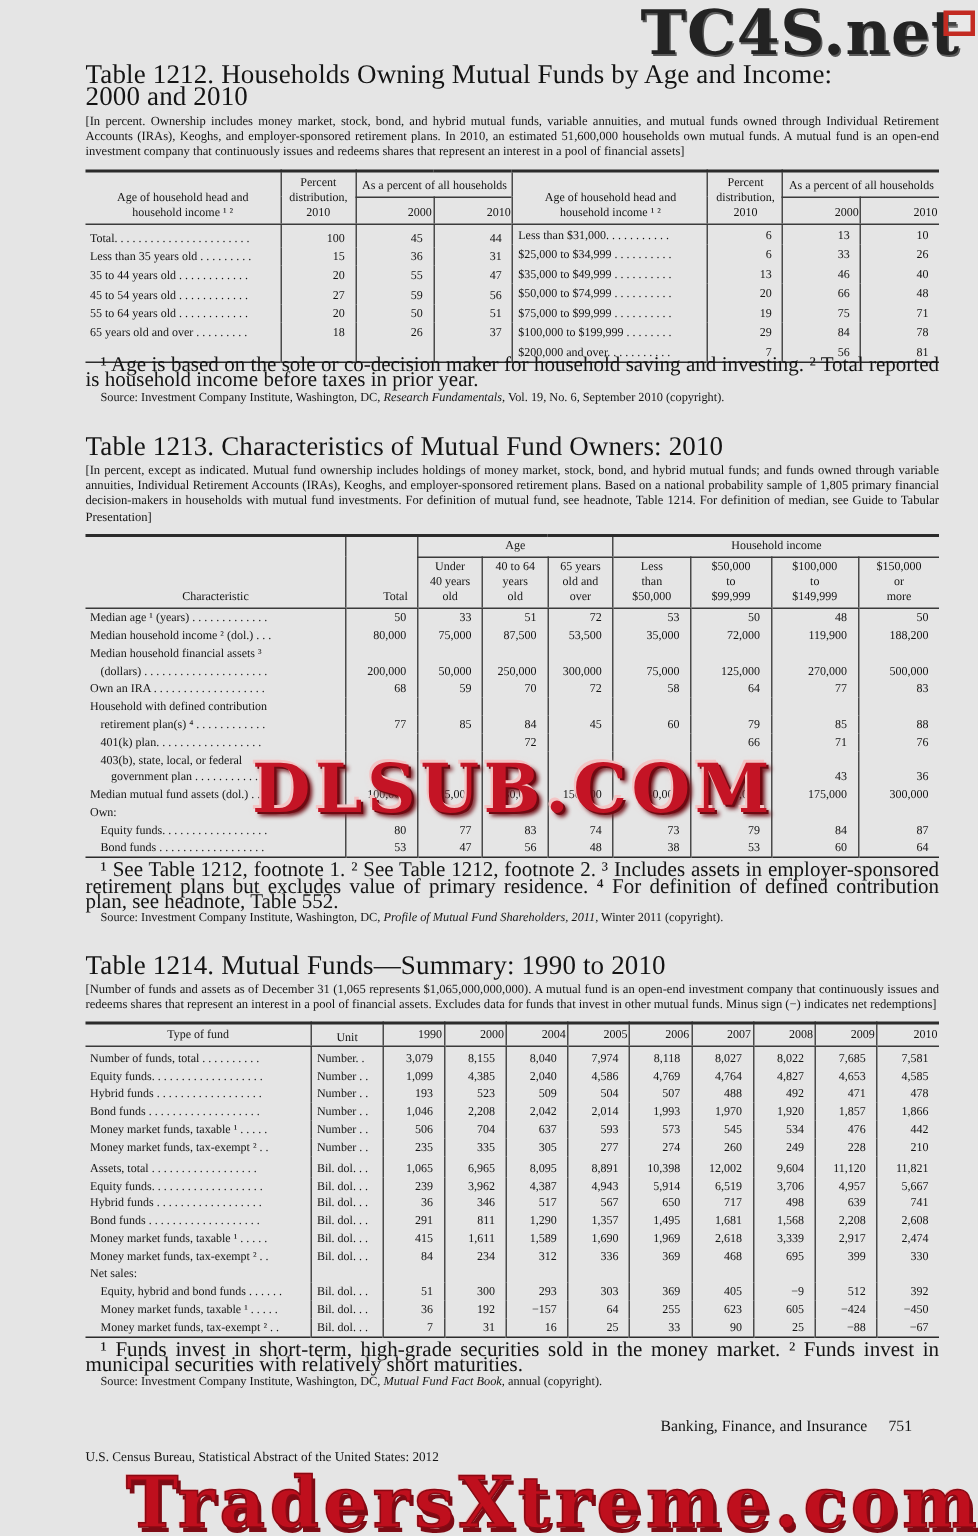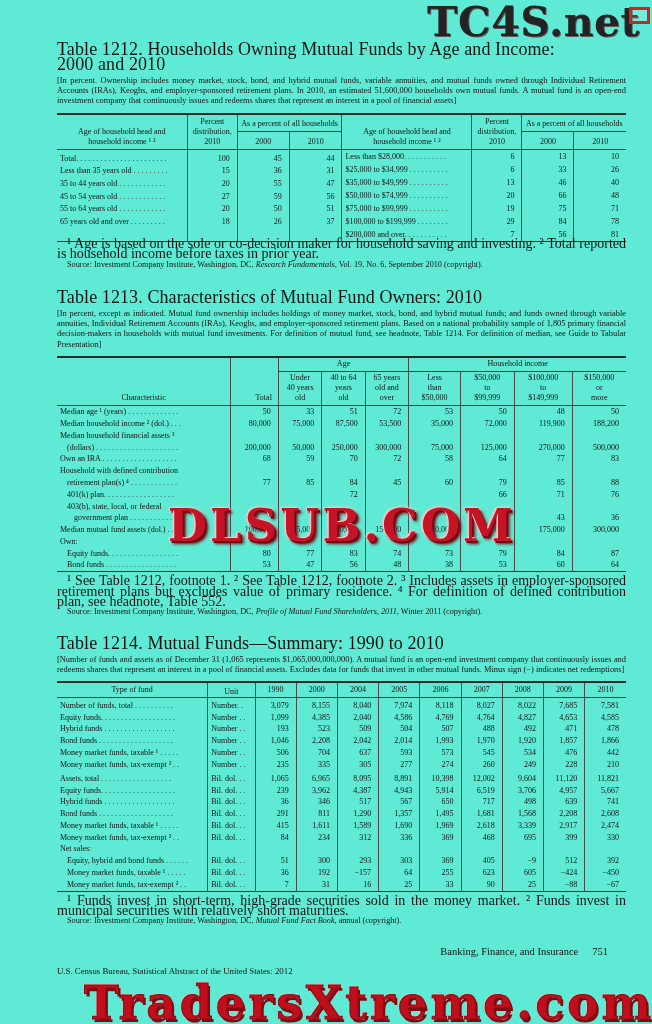--- a/index.html
+++ b/index.html
@@ -1,20 +1,20 @@
 <!DOCTYPE html>
 <html><head>
 <meta charset="utf-8">
 <style>
   * { margin:0; padding:0; box-sizing:border-box; }
   html,body { background:#ffffff; }
   body { width:652px; height:1024px; }
   .page {
     position:relative; width:652px; height:1024px; overflow:hidden;
-    background:#5eead4; color:#141414;
+    background:#e5e5e5; color:#141414;
     font-family:"Liberation Serif", serif;
     padding:42px 26px 0 57px;
   }
 
   
   .tbl-title { font-size:18px; font-weight:normal; line-height:15px; margin-bottom:4px; letter-spacing:.1px; }
   .headnote { font-size:8.4px; line-height:10.2px; text-align:justify; margin-bottom:6px; }
   .footnote { font-size:14px; line-height:10.3px; text-indent:10px; margin-top:4px; text-align:justify; }
   .source   { font-size:8.2px; line-height:10.3px; text-indent:10px; }
   .tbl-section { margin-bottom:20px; }
@@ -25,21 +25,21 @@
   .datatable { border-top:2px solid #2b2b2b; border-bottom:1.5px solid #2b2b2b; font-size:8px; }
   .datatable th, .datatable td { font-weight:normal; line-height:10px; vertical-align:bottom; }
   .datatable th { border-bottom:1px solid #3a3a3a;margin-top:12px; }
   .datatable th, .datatable td { border-left:1px solid #4a4a4a; }
   .datatable th.stubhead, .datatable td.stub { border-left:none; }
   .panel-right { border-left:1px solid #4a4a4a; }
   .stubhead { text-align:center; vertical-align:middle; white-space:pre-line; padding:2px 2px; }
   .pcthead  { text-align:center; vertical-align:middle; white-space:pre-line; padding:2px 1px; }
   .grouphead{ text-align:center; vertical-align:middle; padding:1.5px 0; }
   .colhead  { text-align:center; white-space:pre-line; padding:1.5px 1px 2px; }
-  .yearhead { text-align:center; padding:1.5px 1px 2px; }
+  .yearhead { text-align:right; padding:1.5px 1px 2px; }
   .totalhead{ text-align:right; vertical-align:bottom; padding:0 6px 2px 0; }
   .unithead { text-align:center; vertical-align:middle; }
   .datatable td { padding:0.9px 4px 0.9px 2px; }
   td.stub { text-align:left; white-space:nowrap; overflow:hidden; padding-left:3px; }
   td.unit { text-align:left; white-space:nowrap; overflow:hidden; padding-left:3px; }
   td.num  { text-align:right; padding-right:7px; }
   tr.bold { font-weight:bold; }
   tr.bold td { padding-top:3px; }
   td.ind1 { padding-left:10px; }
   td.ind2 { padding-left:17px; }
@@ -172,21 +172,21 @@
             <th class="grouphead" colspan="2">As a percent of all
 households</th>
           </tr>
           <tr>
             <th class="yearhead">2000</th>
             <th class="yearhead">2010</th>
           </tr>
         </thead>
         <tbody>
             <tr>
-              <td class="stub">Less than $28,000. . . . . . . . . . .</td>
+              <td class="stub">Less than $31,000. . . . . . . . . . .</td>
               <td class="num">6</td>
               <td class="num">13</td>
               <td class="num">10</td>
             </tr>
             <tr>
               <td class="stub">$25,000 to $34,999 . . . . . . . . . .</td>
               <td class="num">6</td>
               <td class="num">33</td>
               <td class="num">26</td>
             </tr>

